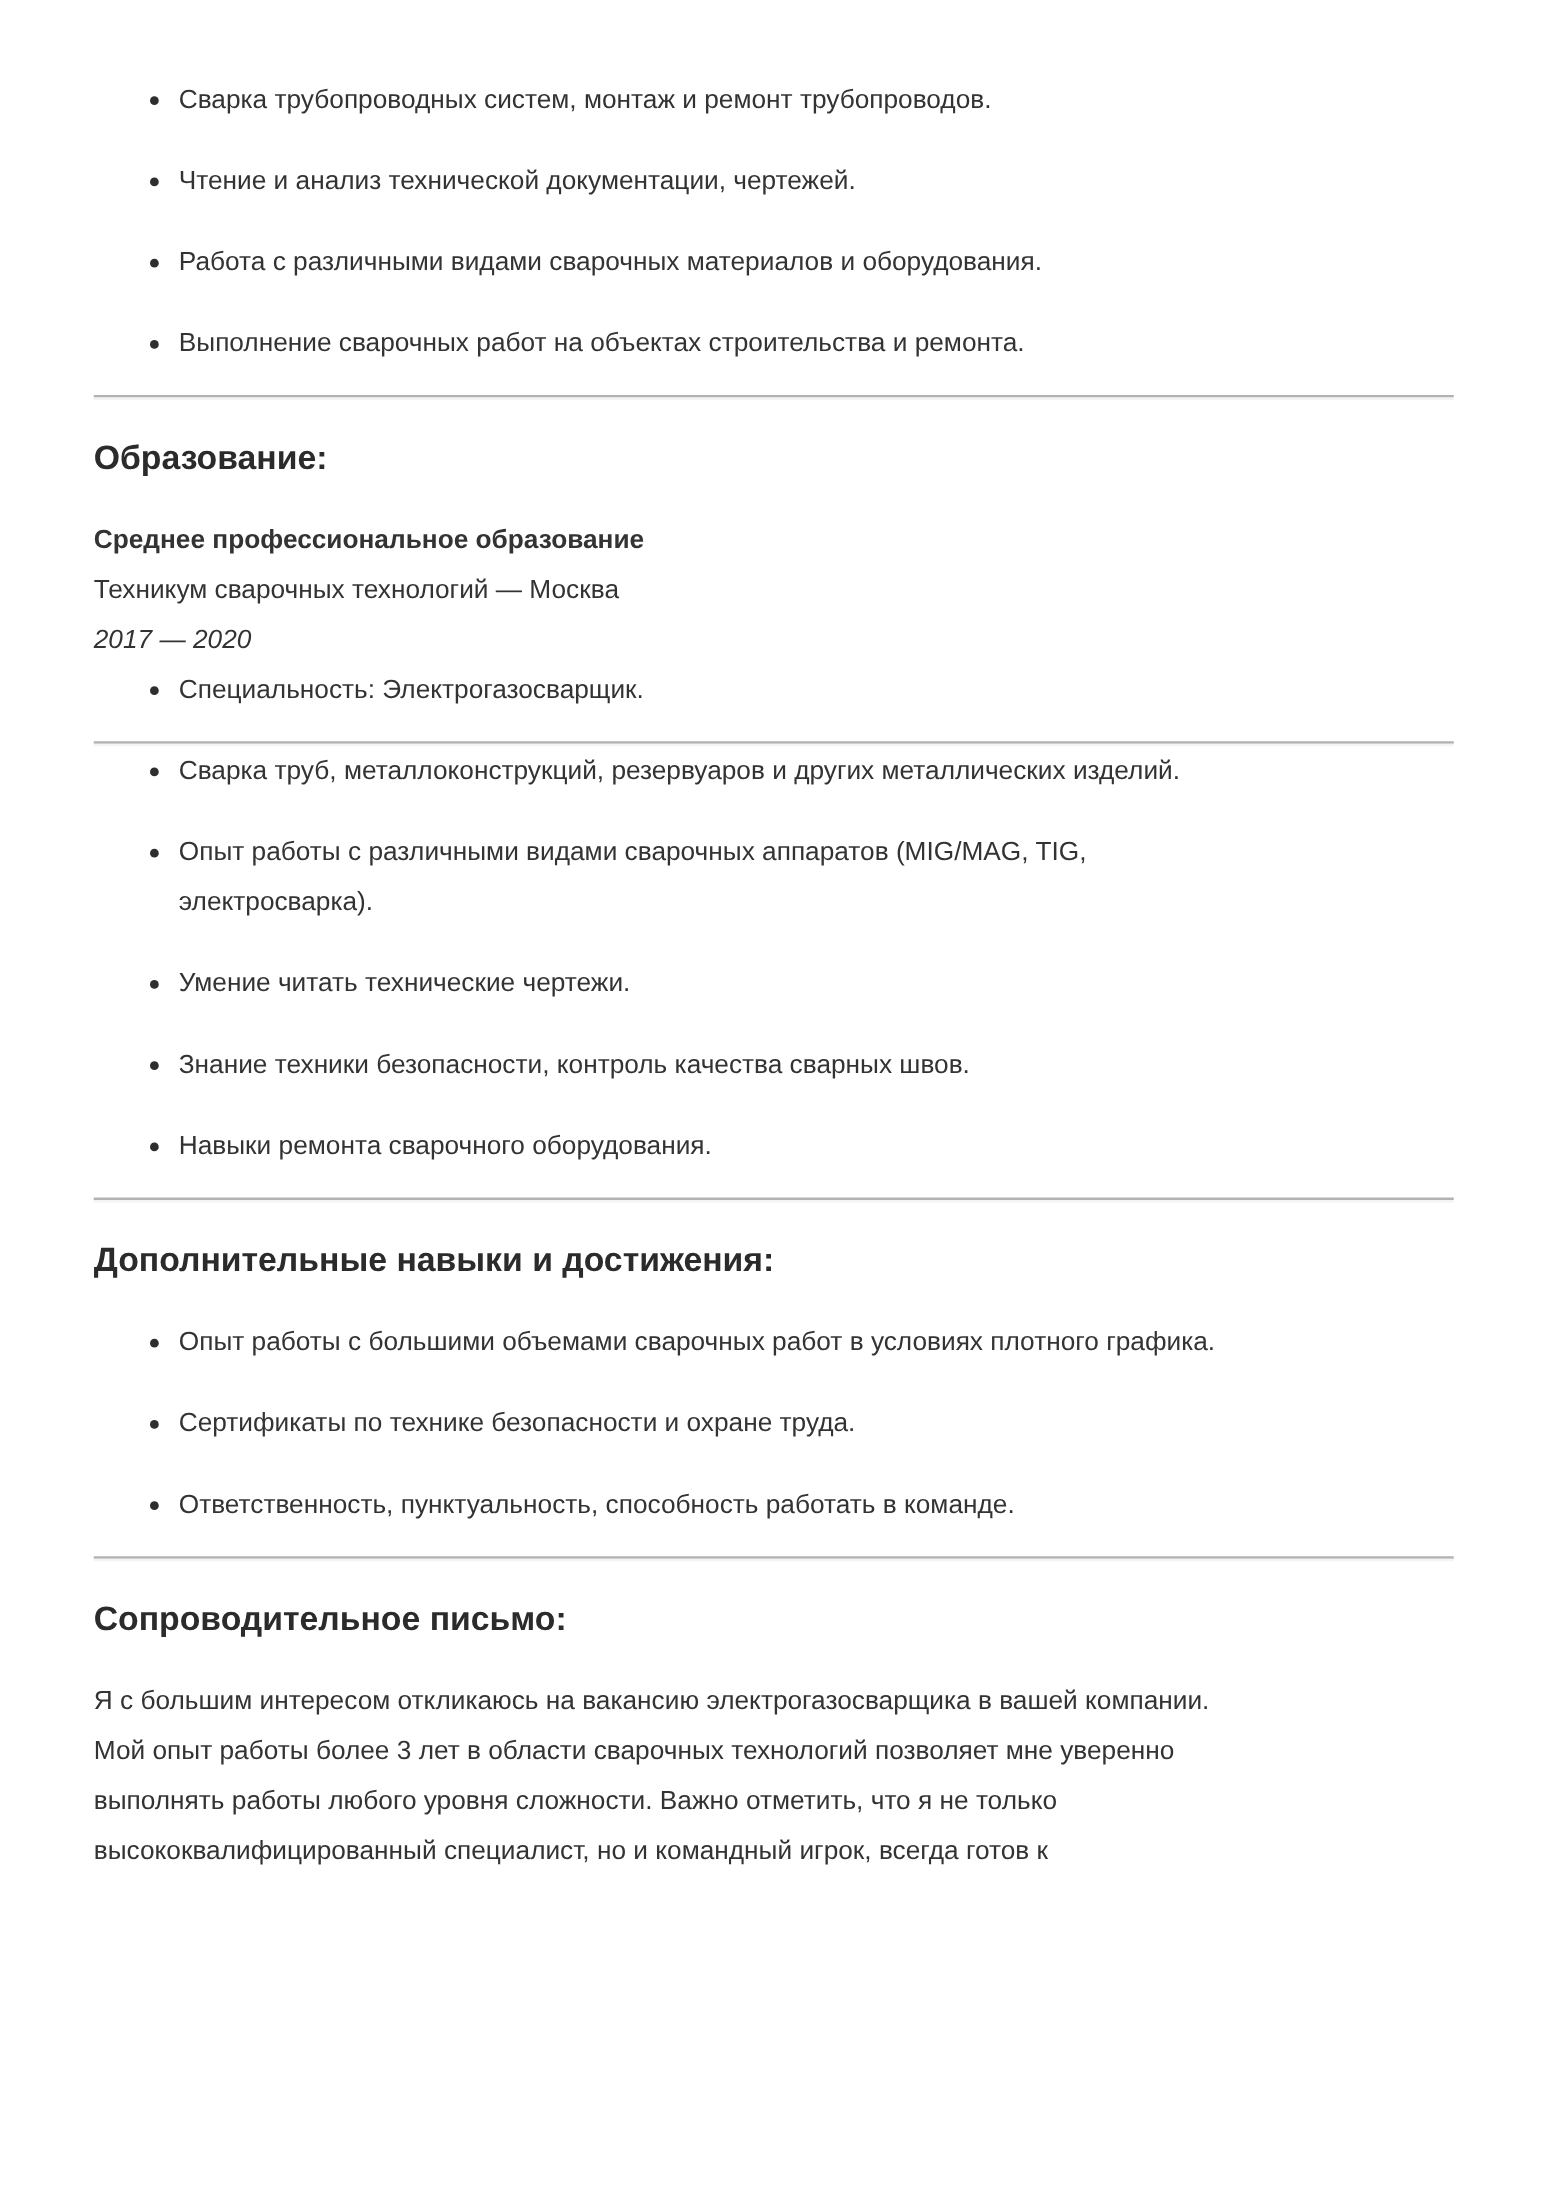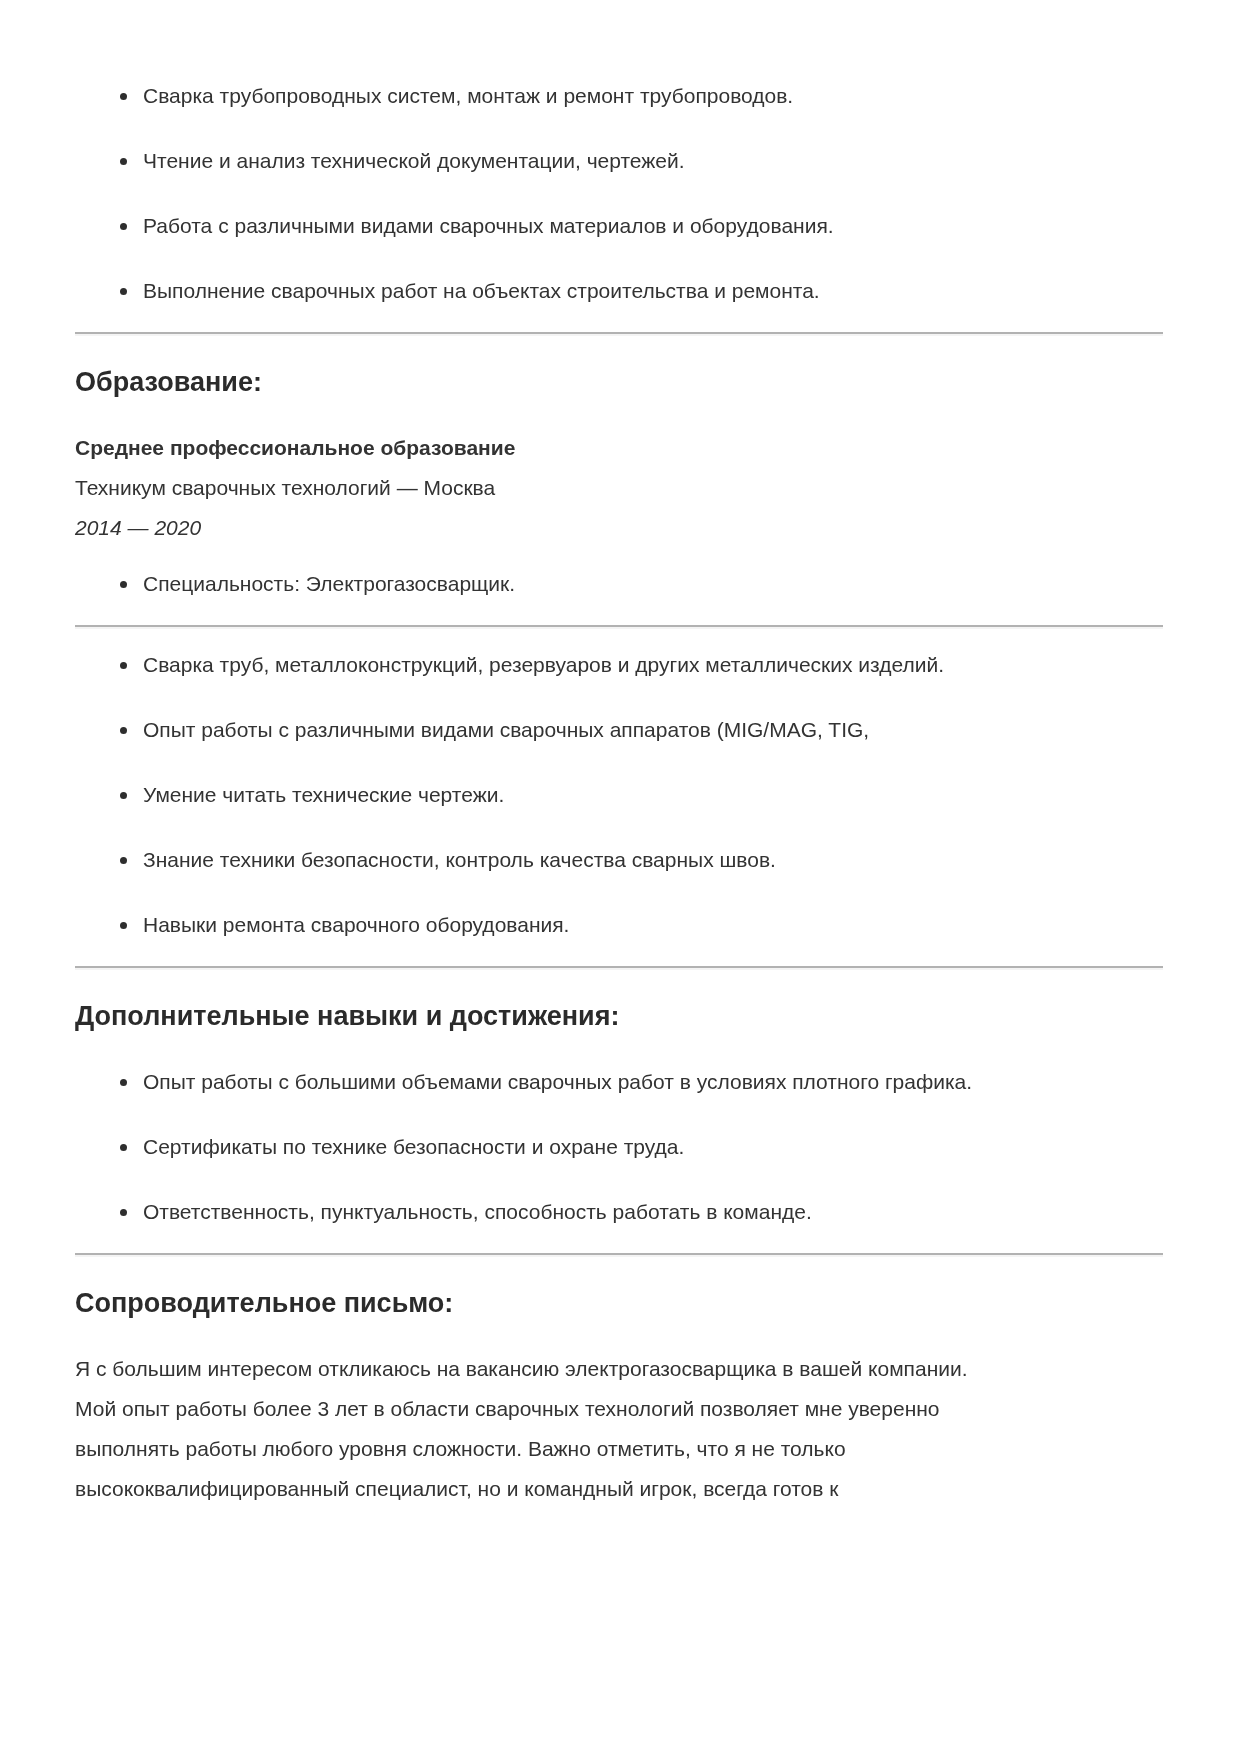--- a/index.html
+++ b/index.html
@@ -26,21 +26,21 @@
     margin: 26px 0 26px 0;
     line-height: 40px;
   }
   ul.blist {
     list-style: none;
     margin: 0;
     padding: 0 0 0 68px;
   }
   ul.blist li {
     position: relative;
-    margin: 16px 0 25px 0;
+    margin: 0 0 25px 0;
   }
   ul.blist li:last-child { margin-bottom: 0; }
   ul.blist li::before {
     content: "";
     position: absolute;
     left: -23px;
     top: 17px;
     width: 7px;
     height: 7px;
     border-radius: 50%;
@@ -73,32 +73,33 @@
     <li><span>Работа с различными видами сварочных материалов и оборудования.</span></li>
     <li><span>Выполнение сварочных работ на объектах строительства и ремонта.</span></li>
   </ul>
 
   <hr class="rule">
 
   <h2 class="sec">Образование:</h2>
   <p class="edu">
     <span class="block b">Среднее профессиональное образование</span>
     <span class="block">Техникум сварочных технологий — Москва</span>
-    <span class="block i">2014 — 2020</span>
+    <span class="block i">2017 — 2020</span>
   </p>
   <ul class="blist mt25">
     <li><span>Специальность: Электрогазосварщик.</span></li>
   </ul>
 
   <hr class="rule">
 
   <ul class="blist">
     <li><span>Сварка труб, металлоконструкций, резервуаров и других металлических изделий.</span></li>
     <li>
       <span class="block">Опыт работы с различными видами сварочных аппаратов (MIG/MAG, TIG,</span>
+      <span class="block">электросварка).</span>
     </li>
     <li><span>Умение читать технические чертежи.</span></li>
     <li><span>Знание техники безопасности, контроль качества сварных швов.</span></li>
     <li><span>Навыки ремонта сварочного оборудования.</span></li>
   </ul>
 
   <hr class="rule">
 
   <h2 class="sec">Дополнительные навыки и достижения:</h2>
   <ul class="blist">

